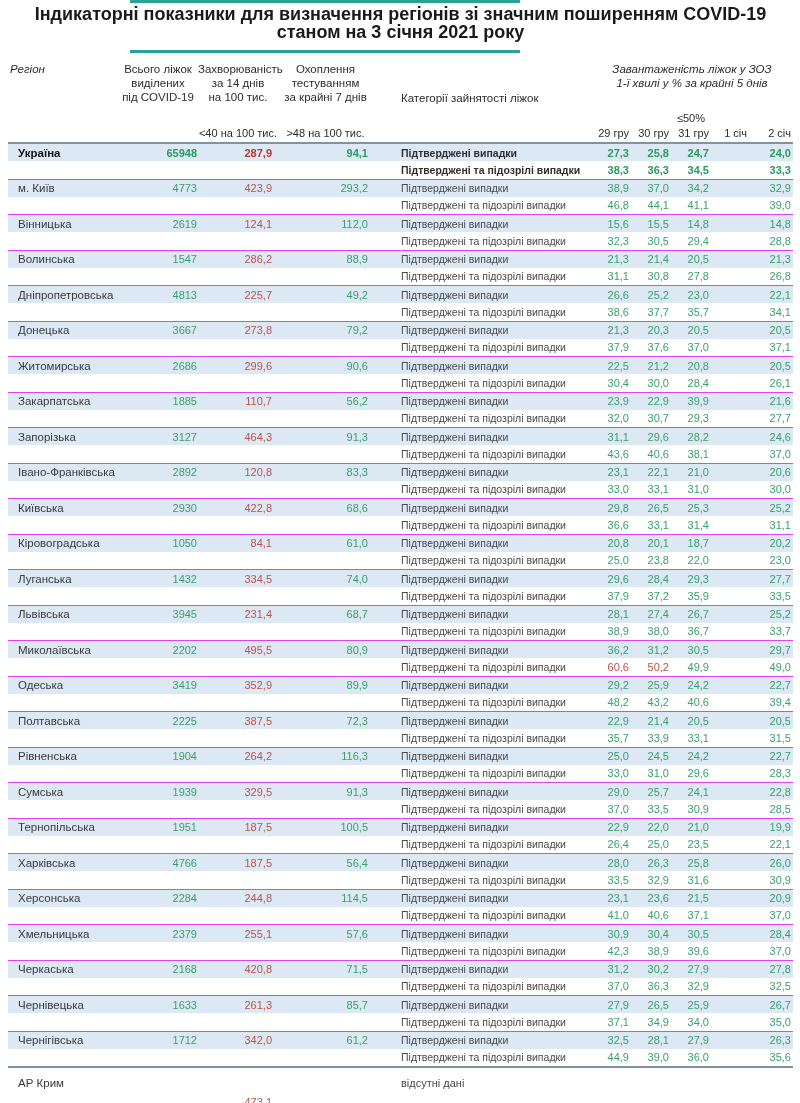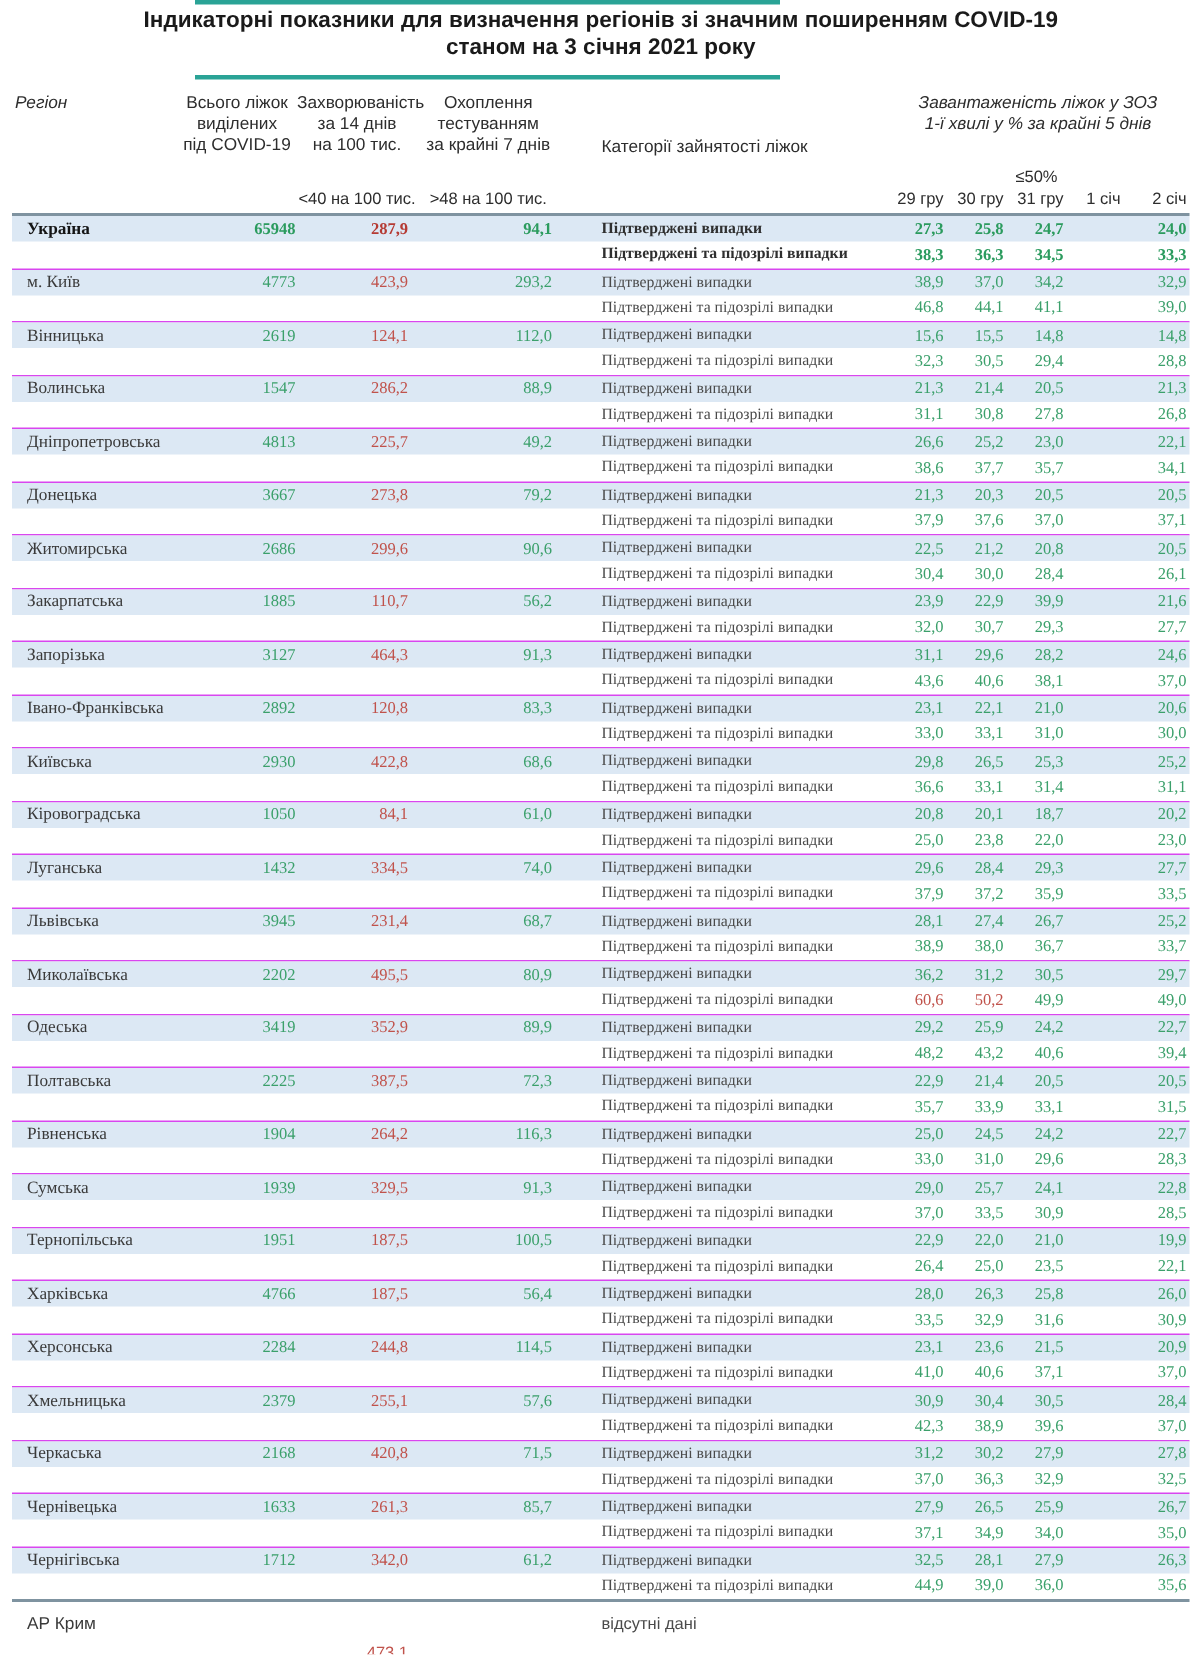--- a/index.html
+++ b/index.html
@@ -7,39 +7,39 @@
   .page {
     position:relative; width:800px; height:1103px; overflow:hidden;
     background:#fff; font-family:"Liberation Sans", sans-serif; color:#2d2d2d;
     padding:0 7px 0 8px;
   }
   
   .title-wrap { position:relative; height:56px; }
   .rule { position:absolute; left:122px; width:390px; height:3px; background:#2aa396; }
   .rule.top { top:0; }
   .rule.bottom { top:50px; }
-  .t-line { text-align:center; font-weight:bold; font-size:15px; line-height:18px; color:#1a1a1a; }
+  .t-line { text-align:center; font-weight:bold; font-size:18px; line-height:18px; color:#1a1a1a; }
   .t-line.first { padding-top:5px; }
   
   .grid { display:grid; grid-template-columns:110px 80px 80px 95px 218px 40px 40px 40px 38px 44px; }
   .c { white-space:nowrap; }
   
   .head-main { align-items:start; padding-top:6px; min-height:50px; font-size:11.5px; line-height:14px; color:#2d2d2d; }
   .pre { white-space:pre-line; }
   .center { text-align:center; }
   .name-h { padding-left:2px;font-style:italic; }
   .cat-h { align-self:end; padding-left:28px; padding-bottom:1px; }
   .occ-h { grid-column:6 / 11; text-align:center;font-style:italic; }
   .head-sub { height:36px; font-size:11px; color:#2d2d2d; align-items:end; padding-bottom:3px; }
   .thr-col { align-self:end; }
   .date-cell { display:flex; flex-direction:column; justify-content:flex-end; }
   .date-cell .thr { text-align:center; font-size:11px; height:15px; }
   .date-cell .date { text-align:right; padding-right:2px; }
   
-  .tbody { border-top:2px solid #7f93a0; border-bottom:2px solid #7f93a0;font-family:Liberation Serif, serif; }
+  .tbody { border-top:2px solid #7f93a0; border-bottom:2px solid #7f93a0; }
   .region-block { border-top:1px solid #d946ef; }
   .region-block:first-child { border-top:none; }
   .row { height:17.25px; align-items:center; }
   .row-blue { background:#dce8f4; }
   .v-name { padding-left:10px; font-size:11.5px; color:#3a3a3a; }
   .num { text-align:right; font-size:11px; }
   .v-beds { padding-right:1px; }
   .v-inc { padding-right:6px; }
   .v-test { padding-right:5px; }
   .cat { padding-left:28px; font-size:10.5px; color:#4a4a4a; }

